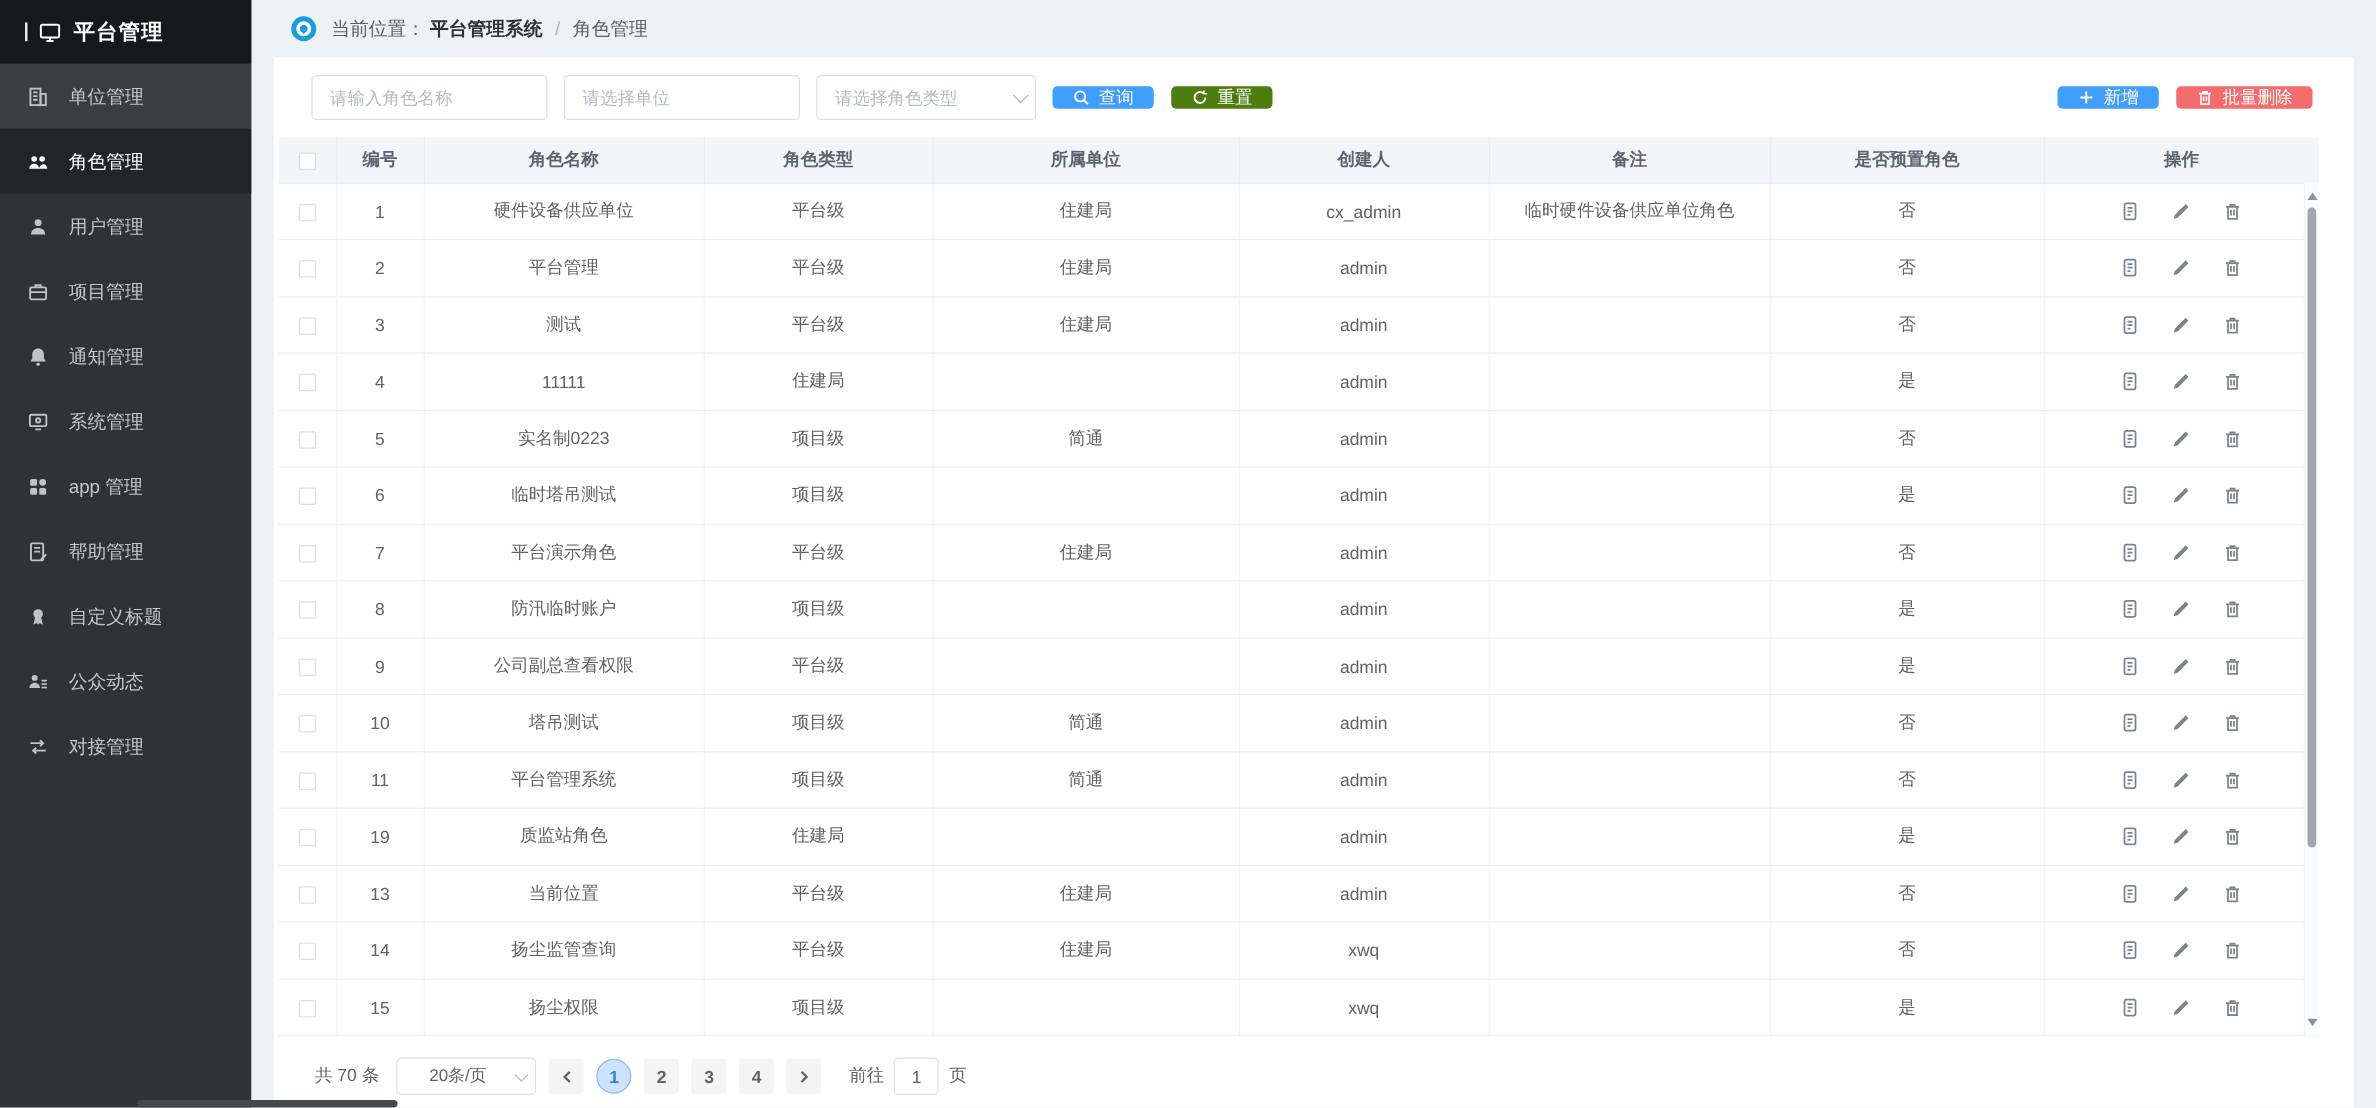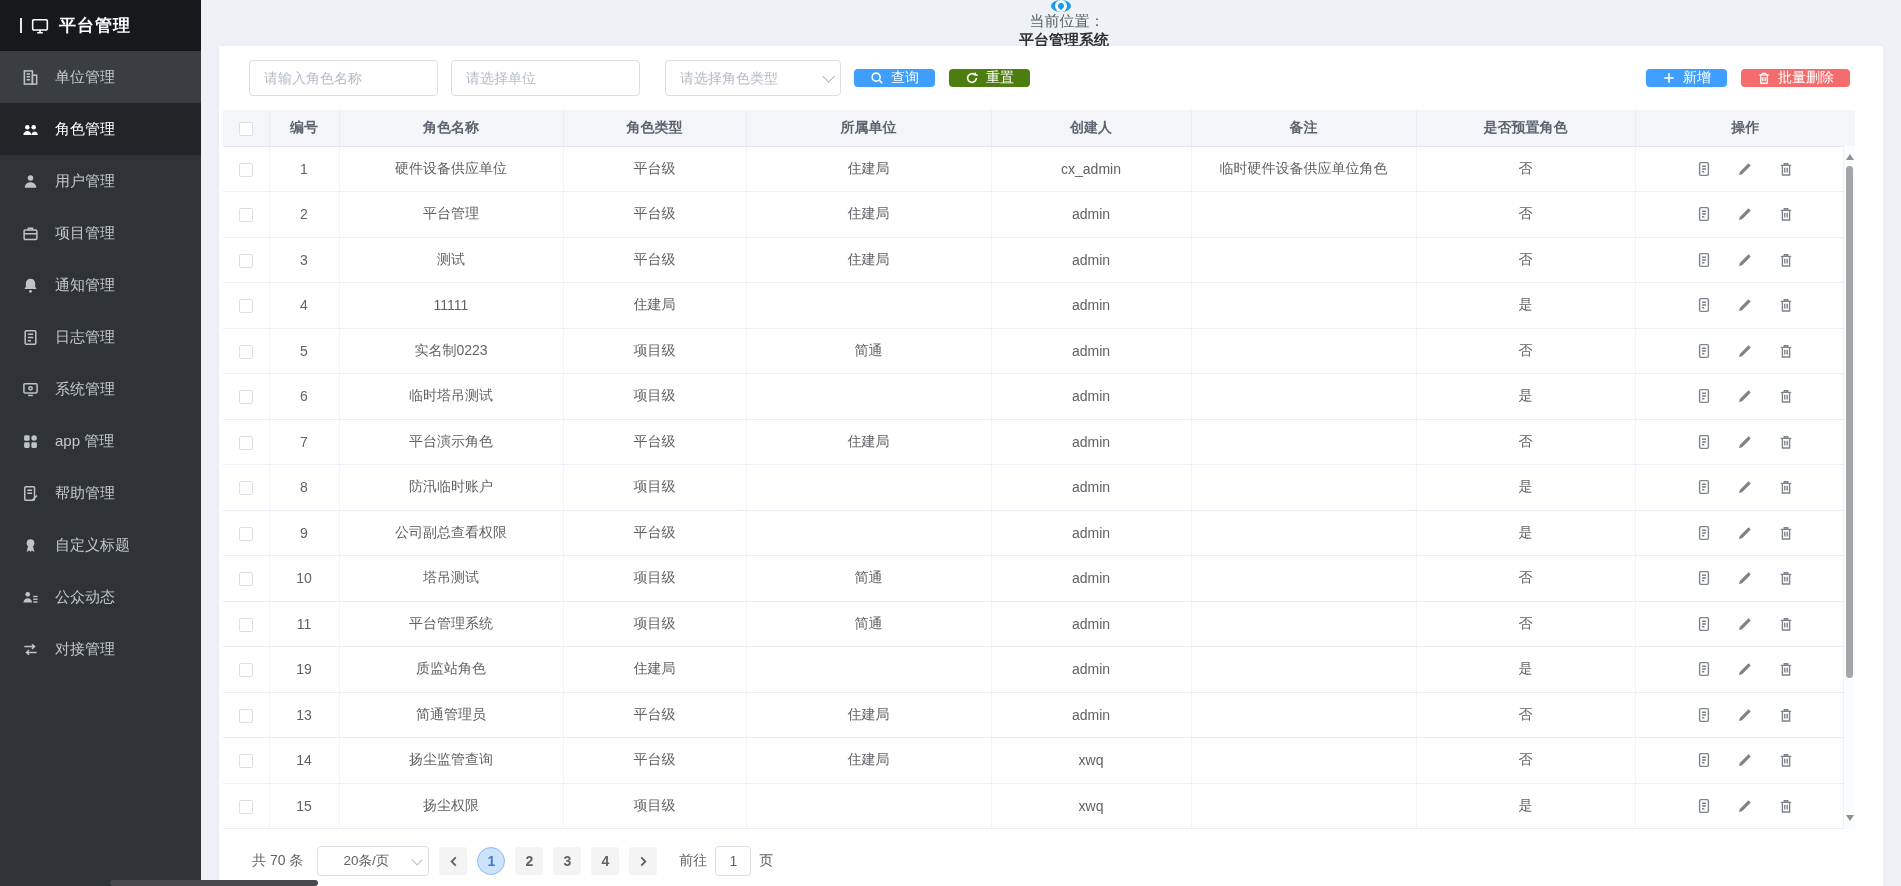--- a/index.html
+++ b/index.html
@@ -23,42 +23,42 @@
   .menu-item.active .menu-ico { color:#fff; }
   .menu-caret { margin-left:auto; width:0; height:0; border-left:4.5px solid transparent;
     border-right:4.5px solid transparent; border-top:5px solid #9196
 9b; opacity:.9; }
   .menu-ico svg, .op-ico svg, .btn svg, .logo-icon svg { width:100%; height:100%; display:block; }
 
   
   .main { position:absolute; left:201px; top:0; right:0; bottom:0; }
 
   .breadcrumb { height:46px; display:flex; align-items:center; padding-left:32px;
-    font-size:15px; color:#5c6166;flex-direction:column; }
+    font-size:15px; color:#5c6166; }
   .crumb-pin { width:20px; height:20px; border-radius:50%; background:#189ce2;
     display:flex; align-items:center; justify-content:center; margin-right:12px; }
   .crumb-pin .mid { width:12px; height:12px; border-radius:50%; background:#fff;
     display:flex; align-items:center; justify-content:center; }
   .crumb-pin .dot { width:6px; height:6px; border-radius:50% 50% 50% 0; background:#189ce2;
     transform:rotate(-45deg); }
   .crumb-root { font-weight:bold; color:#303133; margin:0 10px 0 4px; cursor:pointer; }
   .crumb-sep { color:#b0b3b8; margin-right:10px; }
   .crumb-cur { color:#5c6166; }
 
   .card { position:absolute; left:18px; right:18px; top:46px; bottom:0;
     background:#ffffff; box-shadow:0 0 4px rgba(0,0,0,.04); }
 
   
   .filters { position:absolute; top:14px; left:30px; right:33px; height:36px;
     display:flex; align-items:center; }
   .f-input { height:36px; border:1px solid #dcdfe6; border-radius:4px; background:#fff;
     font-size:14px; color:#606266; padding:0 14px; margin-right:13px;
     font-family:inherit; }
   .f-input::placeholder { color:#b4bcc6; }
-  .sel-wrap { position:relative; margin-right:13px;margin-left:12px; }
+  .sel-wrap { position:relative; margin-right:13px; }
   .sel-wrap .f-input { margin:0; width:100%; padding-right:30px; }
   .sel-chevron { position:absolute; right:10px; top:14px; width:9px; height:9px;
     border-right:1.5px solid #b4bcc6; border-bottom:1.5px solid #b4bcc6;
     transform:rotate(45deg) translateY(-3px); pointer-events:none; }
   .btn { height:18px; border:none; border-radius:4px; color:#fff; font-size:14px;
     display:inline-flex; align-items:center; justify-content:center; gap:7px;
     cursor:pointer; padding:0 16px; font-family:inherit; }
   .btn .bico { width:14px; height:14px; }
   .btn-primary { background:#409eff; }
   .btn-info { background:#4d7c0f; }
@@ -171,29 +171,20 @@
       </li>
       <li class="menu-item">
         <span class="menu-ico">
           <svg viewBox="0 0 16 16" fill="currentColor">
             <path d="M8 1.6c2.5 0 4.4 1.9 4.4 4.4v3.2l1.4 2.2H2.2l1.4-2.2V6C3.6 3.5 5.5 1.6 8 1.6z"></path>
             <circle cx="8" cy="13.6" r="1.3"></circle>
           </svg>
         </span>
         <span>通知管理</span>
         <span class="menu-caret"></span>
-      </li>
-      <li class="menu-item">
-        <span class="menu-ico">
-          <svg viewBox="0 0 16 16" fill="none" stroke="currentColor" stroke-width="1.4">
-            <rect x="3" y="1.6" width="10" height="12.8" rx="1"></rect>
-            <path d="M5.5 5h5M5.5 8h5M5.5 11h3"></path>
-          </svg>
-        </span>
-        <span>日志管理</span>
       </li>
       <li class="menu-item">
         <span class="menu-ico">
           <svg viewBox="0 0 16 16" fill="none" stroke="currentColor" stroke-width="1.4">
             <rect x="1.8" y="2.6" width="12.4" height="8.6" rx="1"></rect>
             <circle cx="8" cy="6.9" r="1.6"></circle>
             <path d="M5.8 13.6h4.4"></path>
           </svg>
         </span>
         <span>系统管理</span>
@@ -701,21 +692,21 @@
                     <svg viewBox="0 0 16 16" fill="none" stroke="currentColor" stroke-width="1.4">
                       <path d="M2.8 4.4h10.4M6.3 4.4V2.8h3.4v1.6M4.4 4.4V14h7.2V4.4M6.8 6.8v4.6M9.2 6.8v4.6"></path>
                     </svg>
                   </span>
                 </span>
               </td>
             </tr>
             <tr>
               <td><span class="cbx"></span></td>
               <td>13</td>
-              <td>简通管理员</td>
+              <td>当前位置</td>
               <td>平台级</td>
               <td>住建局</td>
               <td>admin</td>
               <td></td>
               <td>否</td>
               <td>
                 <span class="ops">
                   <span class="op-ico">
                     <svg viewBox="0 0 16 16" fill="none" stroke="currentColor" stroke-width="1.4">
                       <rect x="3.6" y="1.6" width="8.8" height="12.8" rx="1.4"></rect>

